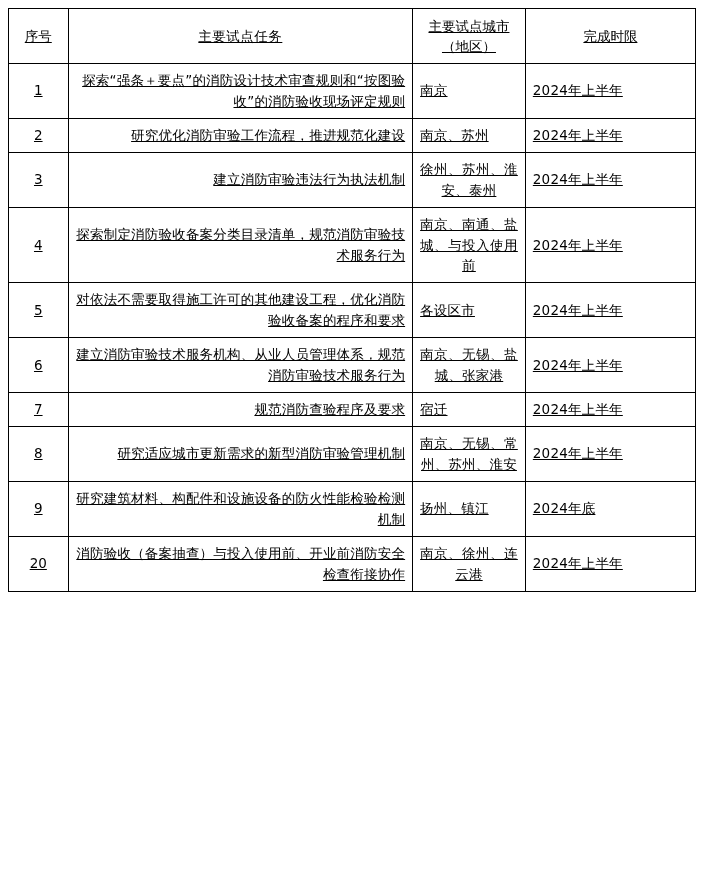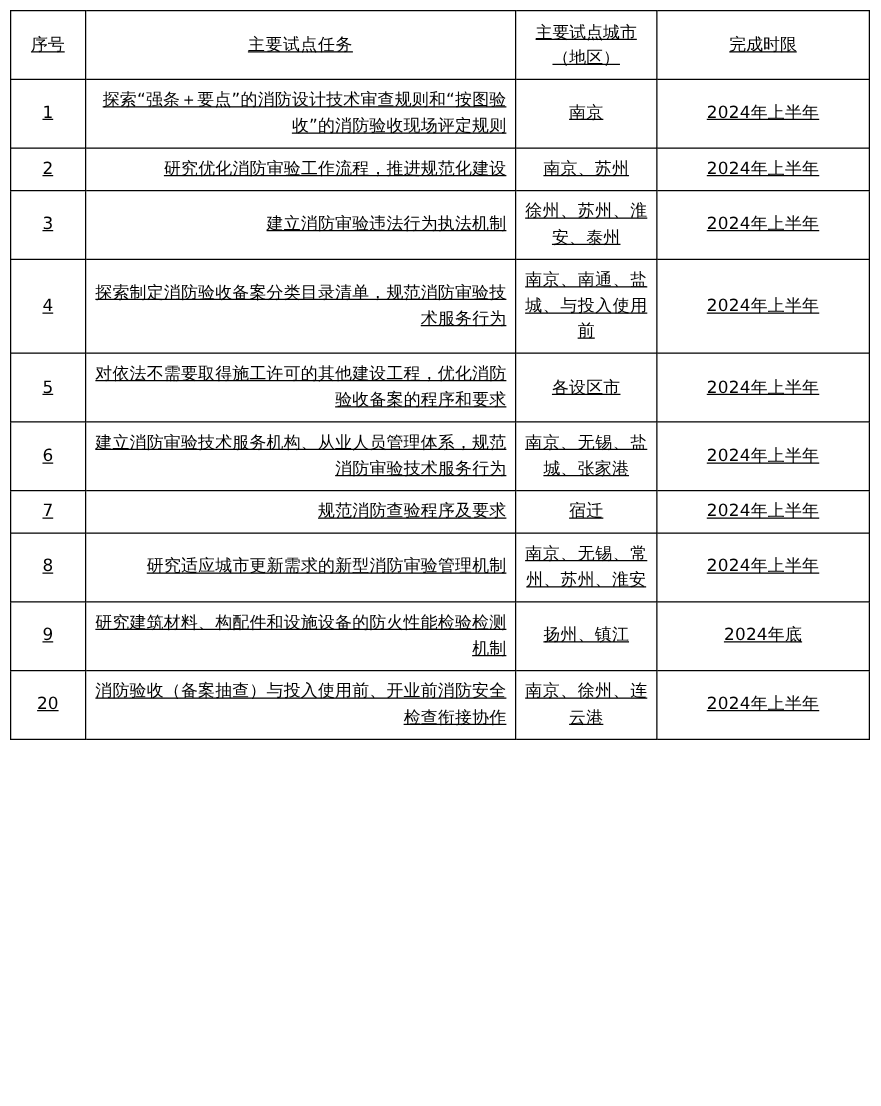--- a/index.html
+++ b/index.html
@@ -55,26 +55,25 @@
   td.cell-num {
     text-align: center;
     font-size: 13.5px;
   }
   td.cell-task {
     text-align: right;
     letter-spacing: 0.2px;
     padding: 7px 8px;
   }
   td.cell-city {
-    text-align: center;
+    text-align: left;
     letter-spacing: 0.2px;
     padding: 7px 6px;
   }
   td.cell-deadline {
-    text-align: center;
     letter-spacing: 0.2px;
   }
   
   td.cell-city.justify {
     text-align: justify;
     text-align-last: center;
     margin-left: 44px;
   }
 </style>
 </head>

